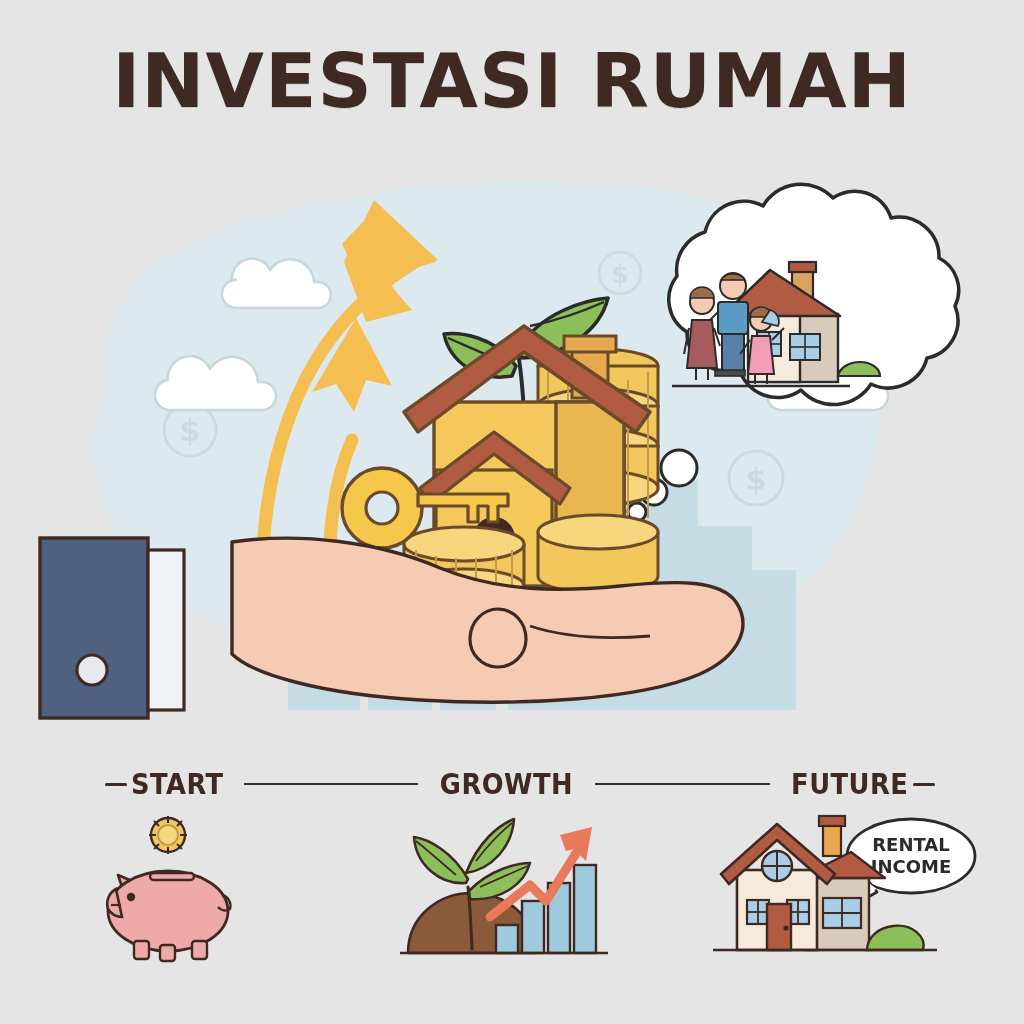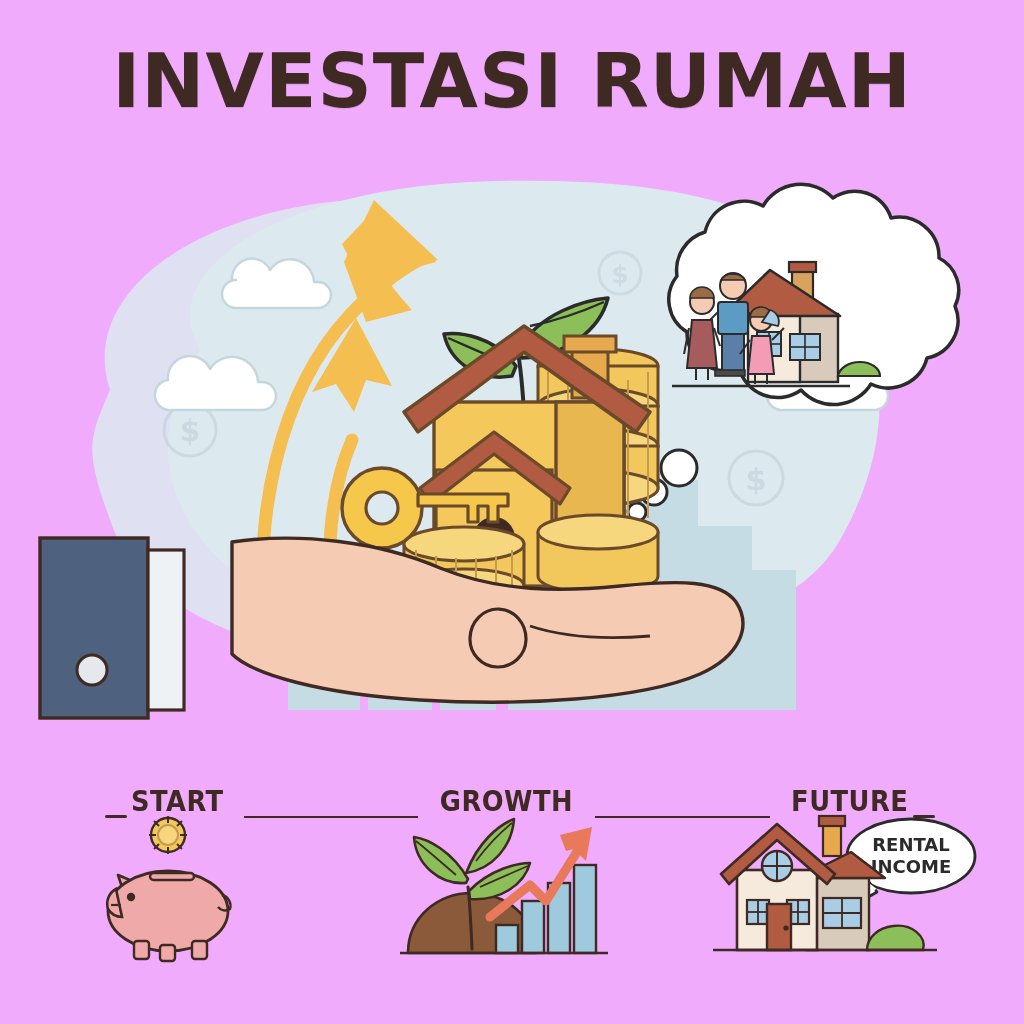--- a/index.html
+++ b/index.html
@@ -7,21 +7,21 @@
     padding: 0;
     background: #ffffff;
   }
   body {
     font-family: "Liberation Sans", sans-serif;
   }
   #poster {
     position: relative;
     width: 1024px;
     height: 1024px;
-    background: #f0abfc;
+    background: #e5e5e5;
     overflow: hidden;
   }
 
   
   #title-area {
     position: absolute;
     left: 0;
     top: 44px;
     width: 1024px;
     text-align: center;
@@ -52,25 +52,25 @@
   #steps-strip {
     position: absolute;
     left: 0;
     top: 762px;
     width: 1024px;
     height: 60px;
   }
   #steps-labels {
     position: absolute;
     left: 105px;
-    top: 12px;
+    top: 0;
     width: 830px;
     height: 44px;
     display: flex;
-    align-items: flex-end;
+    align-items: center;
     justify-content: space-between;
   }
   .step-dash {
     width: 22px;
     height: 3px;
     background: #3E2A22;
     border-radius: 2px;
     flex: 0 0 auto;
   }
   .step-line {

